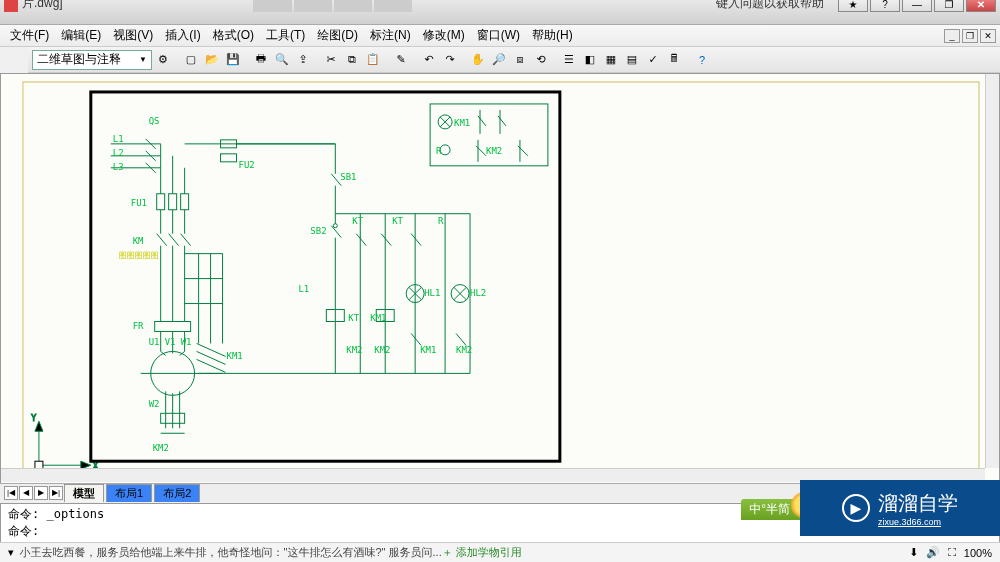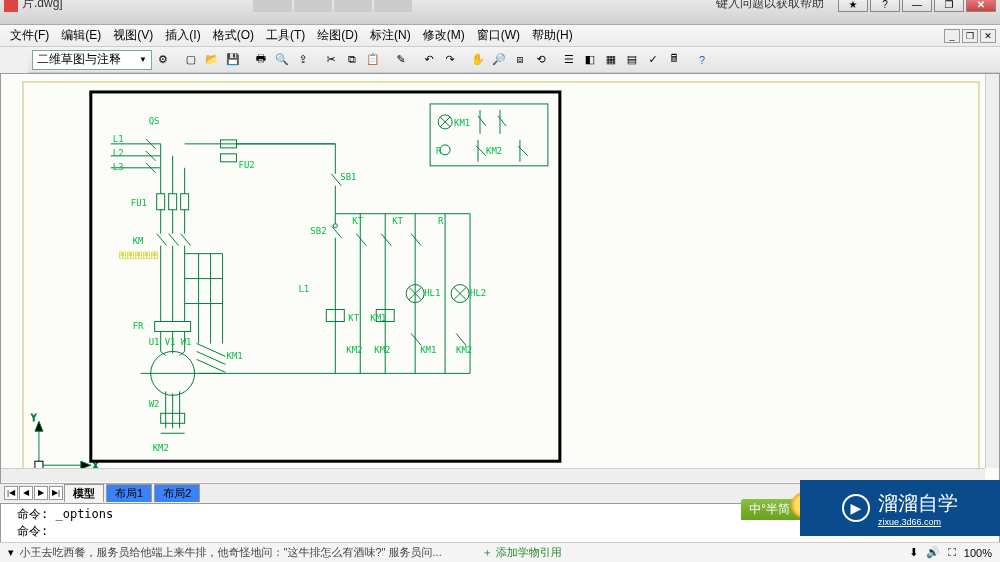--- a/index.html
+++ b/index.html
@@ -29,21 +29,21 @@
     .workspace { position: relative; height: 410px; background: #fcfcf8; border: 1px solid #999; }
     .canvas { position: absolute; inset: 0; background: #fcfcf8; }
     .scrollbar-v { position: absolute; right: 0; top: 0; bottom: 14px; width: 14px; background: #eee; border-left: 1px solid #ccc; }
     .scrollbar-h { position: absolute; left: 0; right: 14px; bottom: 0; height: 14px; background: #eee; border-top: 1px solid #ccc; display:flex; }
     
     .tabs-row { height: 18px; display: flex; align-items: center; background: #eee; border-top: 1px solid #aaa; padding-left: 4px; font-size: 11px; }
     .nav-btn { width: 14px; height: 14px; border: 1px solid #999; background: #fff; font-size: 8px; display:flex;align-items:center;justify-content:center; margin-right:1px; }
     .layout-tab { padding: 1px 8px; border: 1px solid #999; border-bottom: none; background: #3b82f6; margin-right: 2px; }
     .layout-tab.active { background: #f4f4f0; font-weight: bold; }
     
-    .cmdline { height: 40px; background: #fff; border: 1px solid #999; padding: 2px 16px; font-size: 12px; font-family: SimSun, monospace; overflow: hidden; margin: 2px 0; }
+    .cmdline { height: 40px; background: #fff; border: 1px solid #999; padding: 2px 7px; font-size: 12px; font-family: SimSun, monospace; overflow: hidden; margin: 2px 0; }
     .cmdline-row { white-space: nowrap; }
     
     .statusbar { height: 20px; background: linear-gradient(to bottom,#f0f0f0,#dcdcdc); display: flex; align-items: center; font-size: 11px; padding: 0 4px; }
     .coords { min-width: 160px; padding: 1px 4px; border: 1px inset #ccc; background: #fafafa; }
     .status-btns { display: flex; margin-left: 8px; }
     .status-btn { padding: 1px 3px; border: 1px solid #999; background: #eee; font-size: 11px; }
     
     .bottombar { position:absolute; bottom:0; left:0; right:0; height: 20px; background: #f4f4f4; display:flex; align-items:center; padding: 0 8px; font-size: 11px; border-top:1px solid #ccc; }
     .bottombar .spacer { flex:1; }
     
@@ -347,19 +347,19 @@
   <div class="play">▶</div>
   <div>
     <div style="font-size:20px;font-weight:normal">溜溜自学</div>
     <div class="sub">zixue.3d66.com</div>
   </div>
 </div>
 
 <div class="bottombar">
   <span>▾</span>
   <span style="margin-left:6px;color:#444">小王去吃西餐，服务员给他端上来牛排，他奇怪地问："这牛排怎么有酒味?" 服务员问...</span>
-  <span style="margin-left:40px;color:#2a8a2a">＋ <span>添加学物引用</span></span>
+  <span style="color:#2a8a2a">＋ <span>添加学物引用</span></span>
   <div class="spacer"></div>
   <span>⬇</span>
   <span style="margin:0 8px">🔊</span>
   <span>⛶</span>
   <span style="margin-left:8px">100%</span>
 </div>
 
 </body></html>

